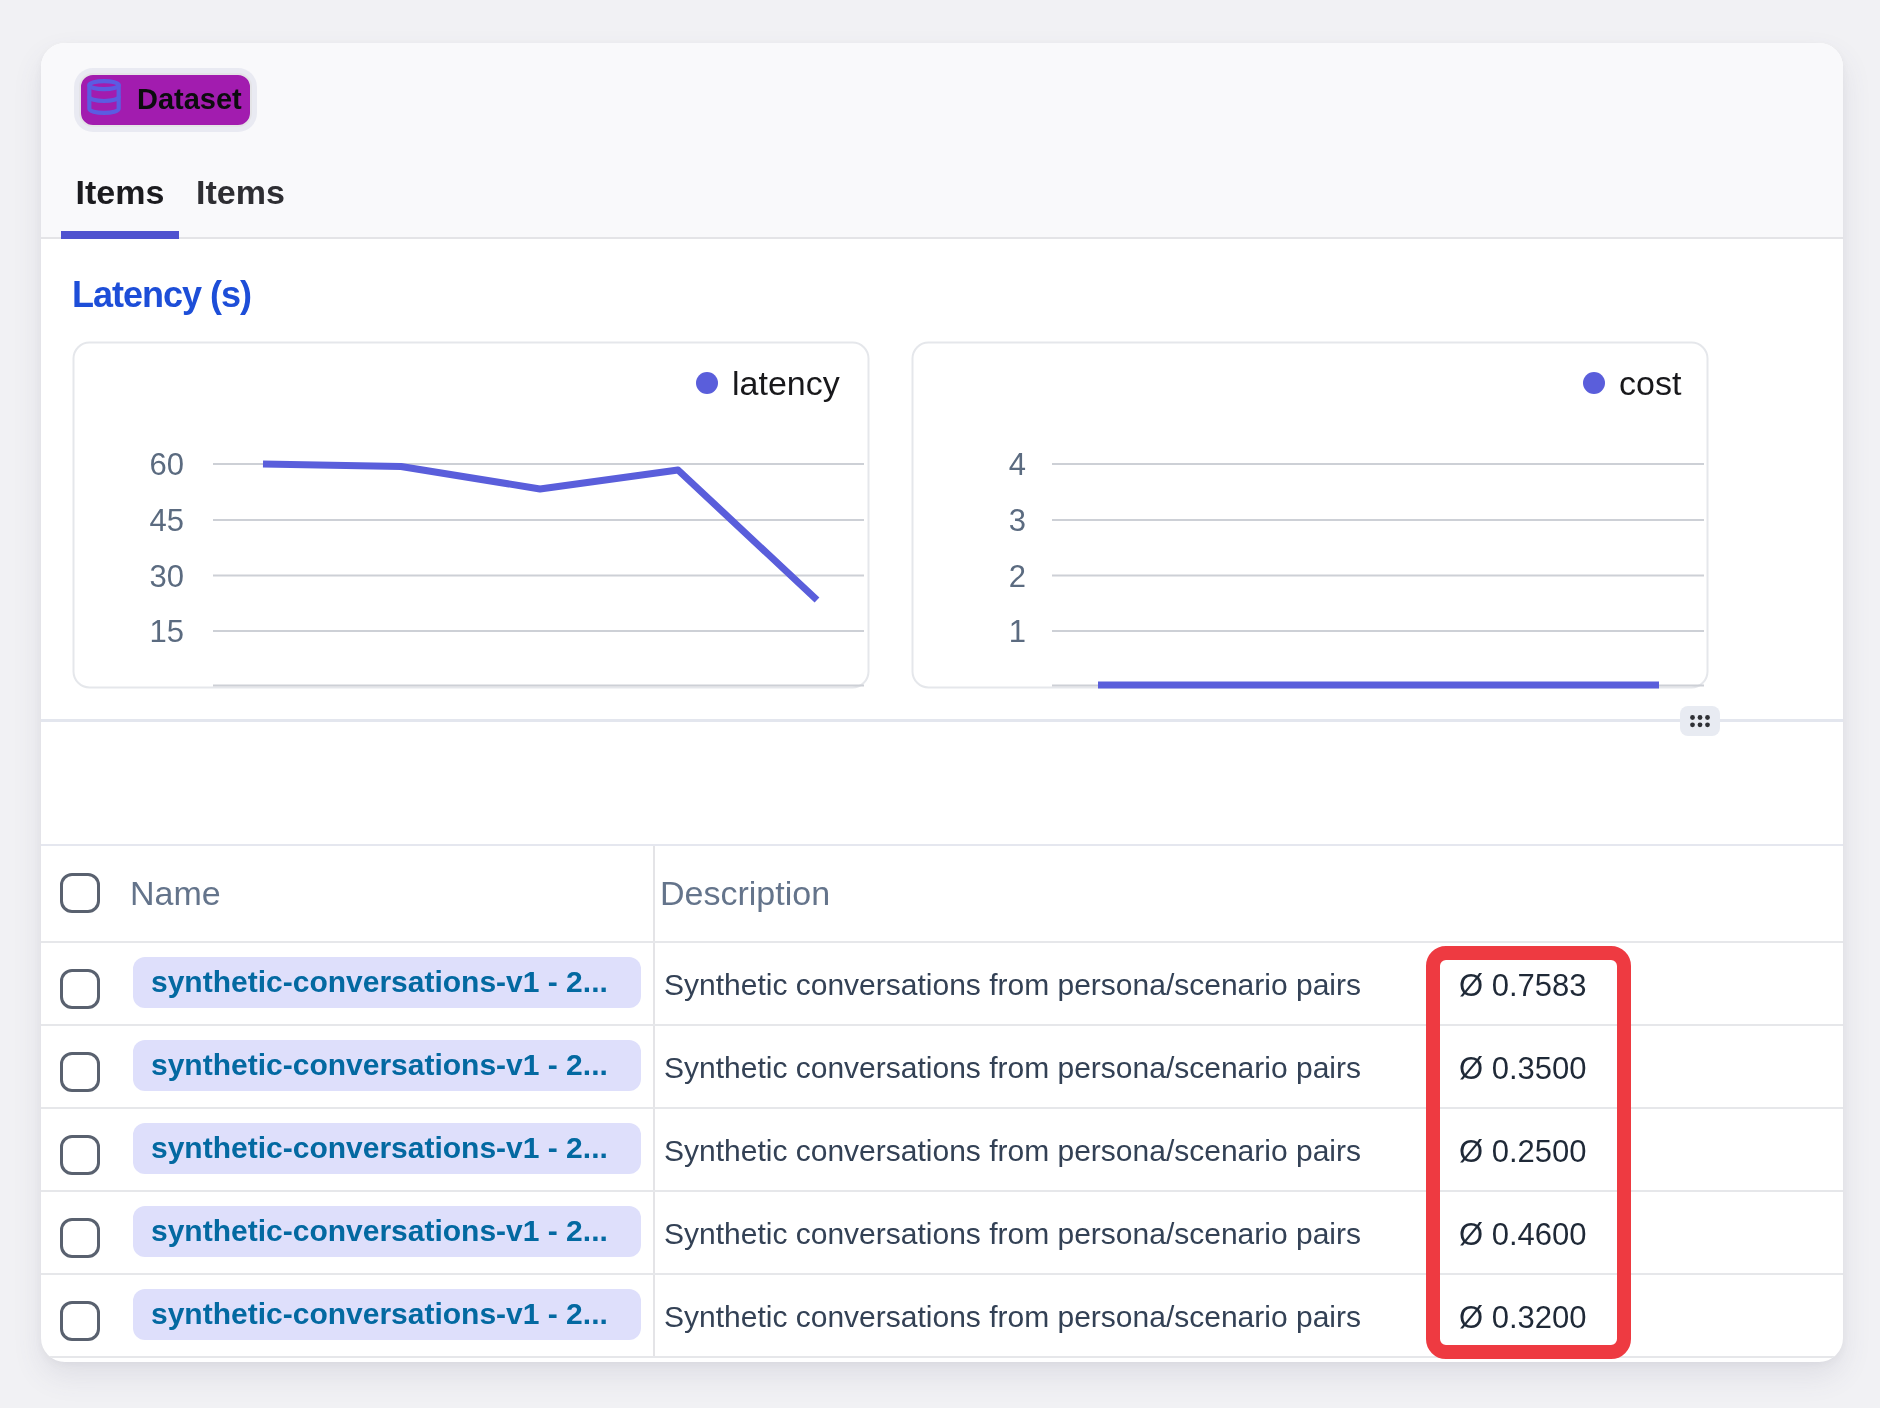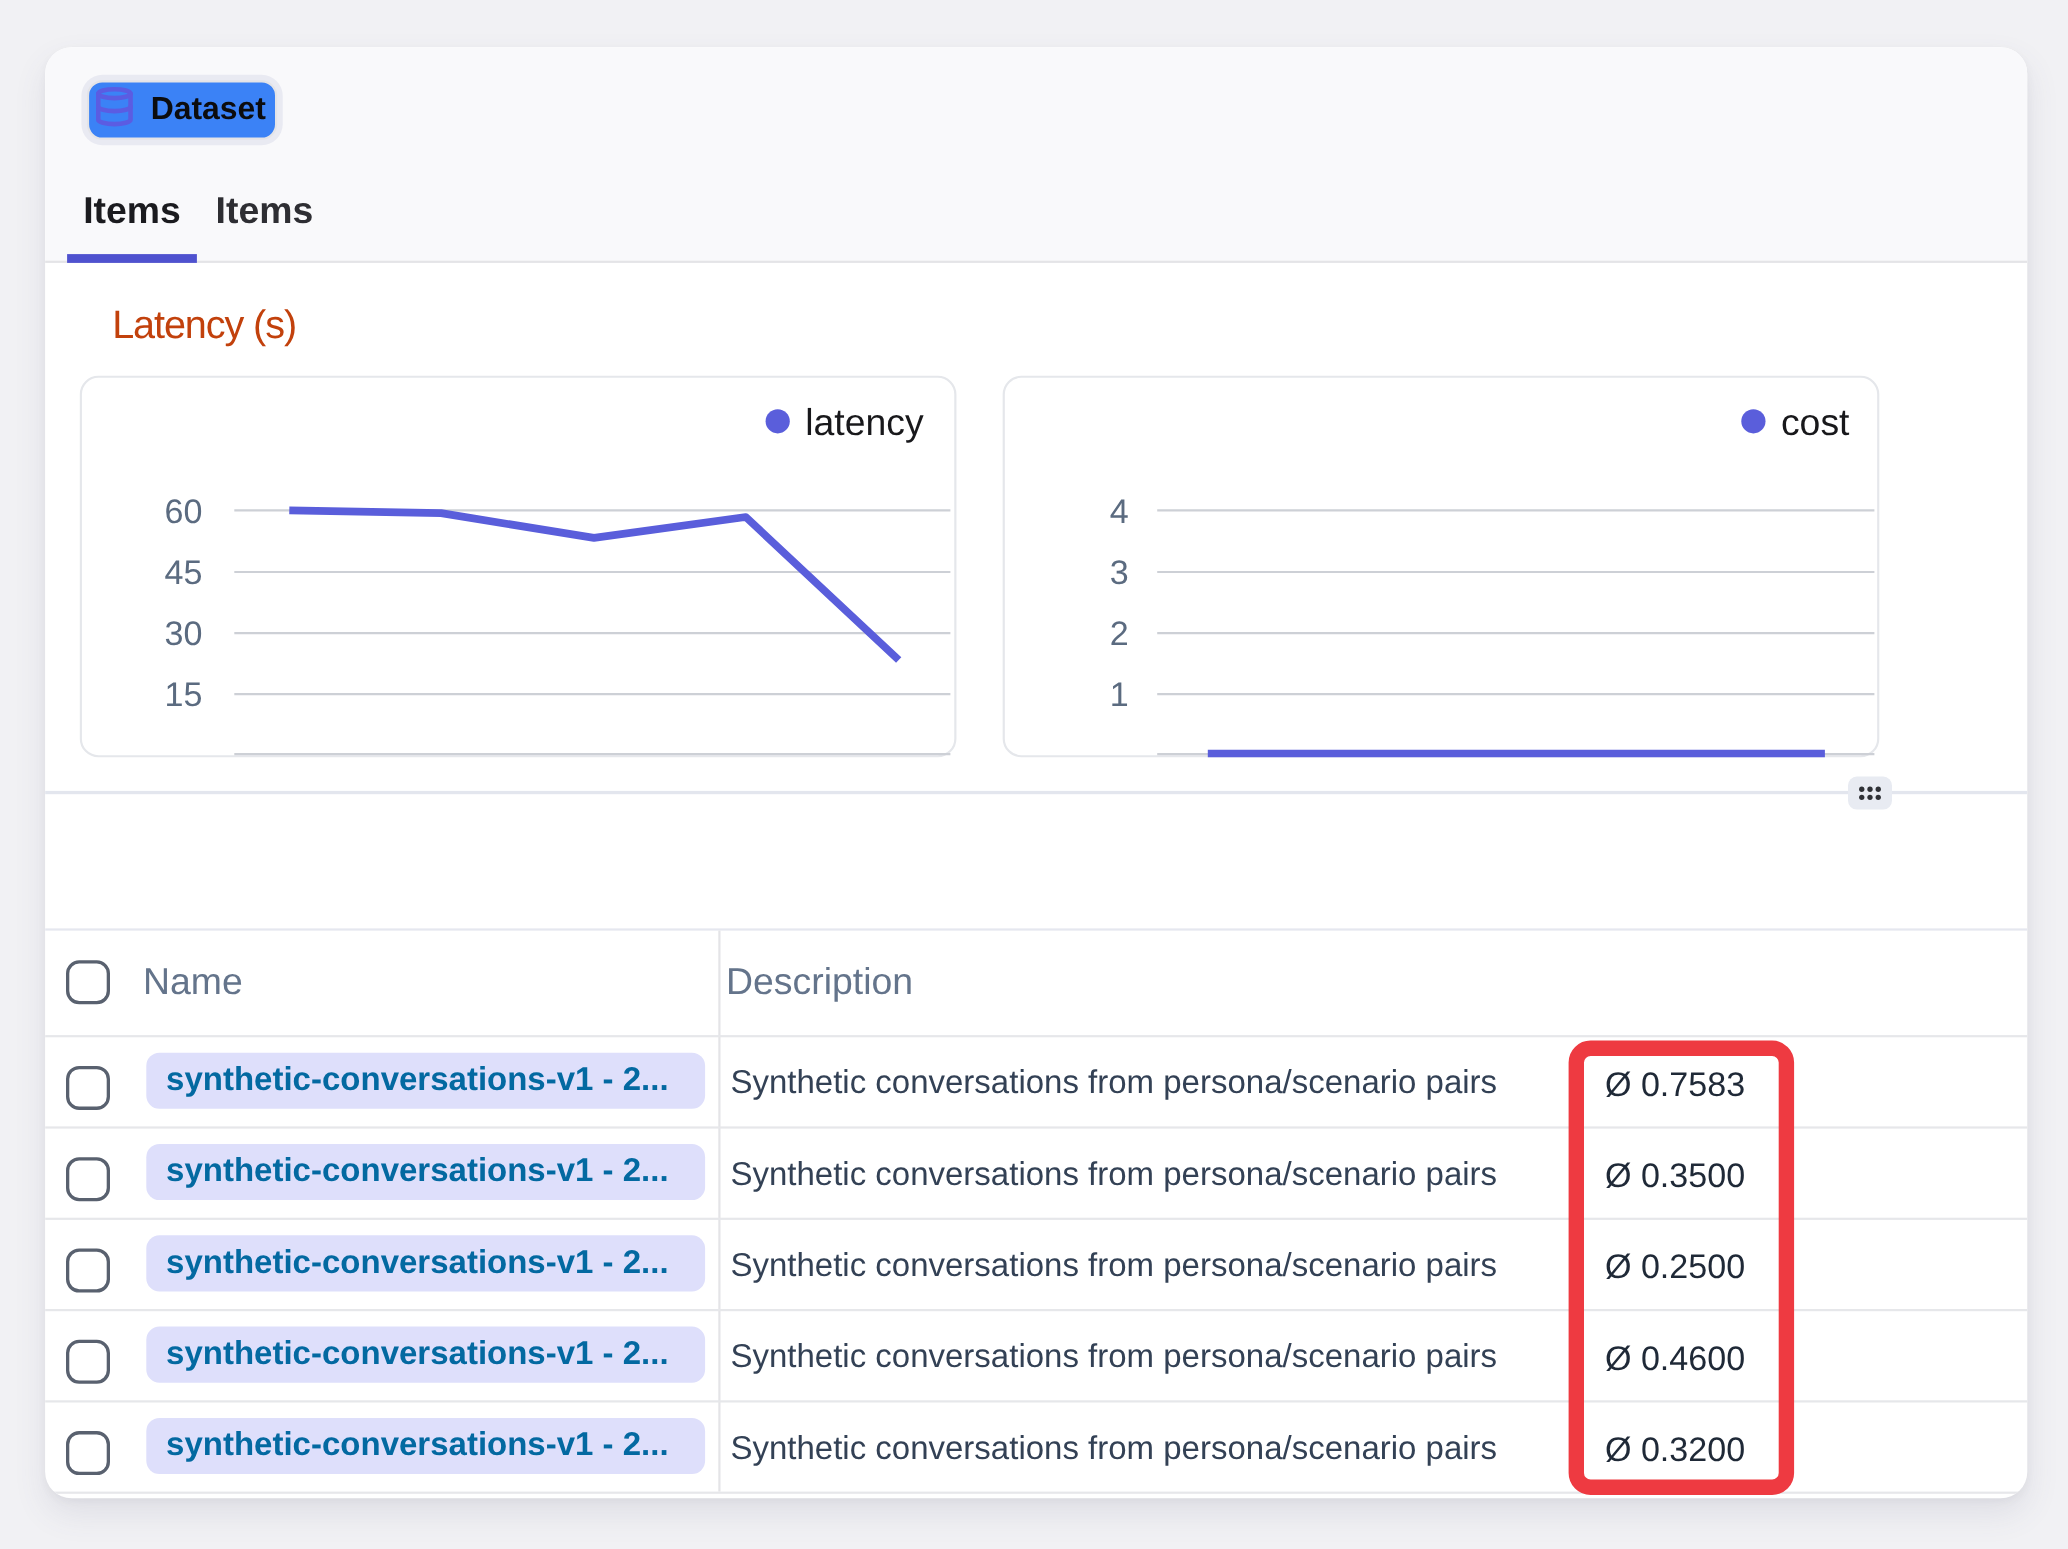--- a/index.html
+++ b/index.html
@@ -3,29 +3,29 @@
 <meta charset="utf-8">
 <style>
   * { margin:0; padding:0; box-sizing:border-box; }
   html,body { width:1880px; height:1408px; background:#f1f1f4; font-family:"Liberation Sans", sans-serif; }
   .card { position:absolute; left:41px; top:43px; width:1802px; height:1319px; background:#fff;
           border-radius:24px; overflow:hidden;
           box-shadow:0 14px 30px rgba(85,85,115,.11), 0 3px 8px rgba(0,0,0,.04); }
   .abs { position:absolute; }
   
   .hd { position:absolute; left:0; top:0; width:100%; height:196px; background:#f9f9fb; border-bottom:2px solid #e4e4e7; }
-  .badge { position:absolute; left:38px; top:30px; width:173px; height:54px; background:#3b82f6;
+  .badge { position:absolute; left:38px; top:30px; width:173px; height:54px; background:#a21caf;
            border:2px solid #e4e4e7; border-radius:14px; box-shadow:0 0 0 5px #e9eaf2; }
   .badge svg { position:absolute; left:3px; top:2px; }
   .badge span { position:absolute; left:56px; top:10px; font-size:29px; font-weight:700; color:#0c0c0e; line-height:1; }
   .title { position:absolute; left:228px; top:32px; font-size:44px; font-weight:700; color:#3f4147; line-height:1; }
   .tabtxt { position:absolute; font-size:34px; font-weight:600; color:#1b1b1f; line-height:1; }
   .underline { position:absolute; left:20px; top:188px; width:118px; height:8px; background:#4f52cf; }
   
-  .ctitle { position:absolute; font-size:36px; font-weight:400; color:#c2410c; line-height:1; letter-spacing:-1px;margin-left:30px; }
+  .ctitle { position:absolute; font-size:36px; font-weight:700; color:#1d4ed8; line-height:1; letter-spacing:-1px; }
   
   .sep { position:absolute; left:0px; top:676px; width:100%; height:3px; background:#e3e6ee; }
   .grip { position:absolute; left:1639px; top:663px; width:40px; height:30px; background:#e8ebf2; border-radius:8px; }
   
   .fbtn { position:absolute; left:20px; top:700px; width:210px; height:77px; border:2px solid #e4e6ec; border-radius:16px; background:#fff; }
   .fbtn span { position:absolute; left:31px; top:18px; font-size:34px; font-weight:600; color:#3f3f46; }
   .fbtn svg { position:absolute; left:143px; top:28px; }
   
   .ttop { position:absolute; left:0; top:801px; width:100%; height:2px; background:#e5e7ef; }
   .vdiv { position:absolute; left:612px; top:803px; width:2px; height:510px; background:#e4e4e7; }

